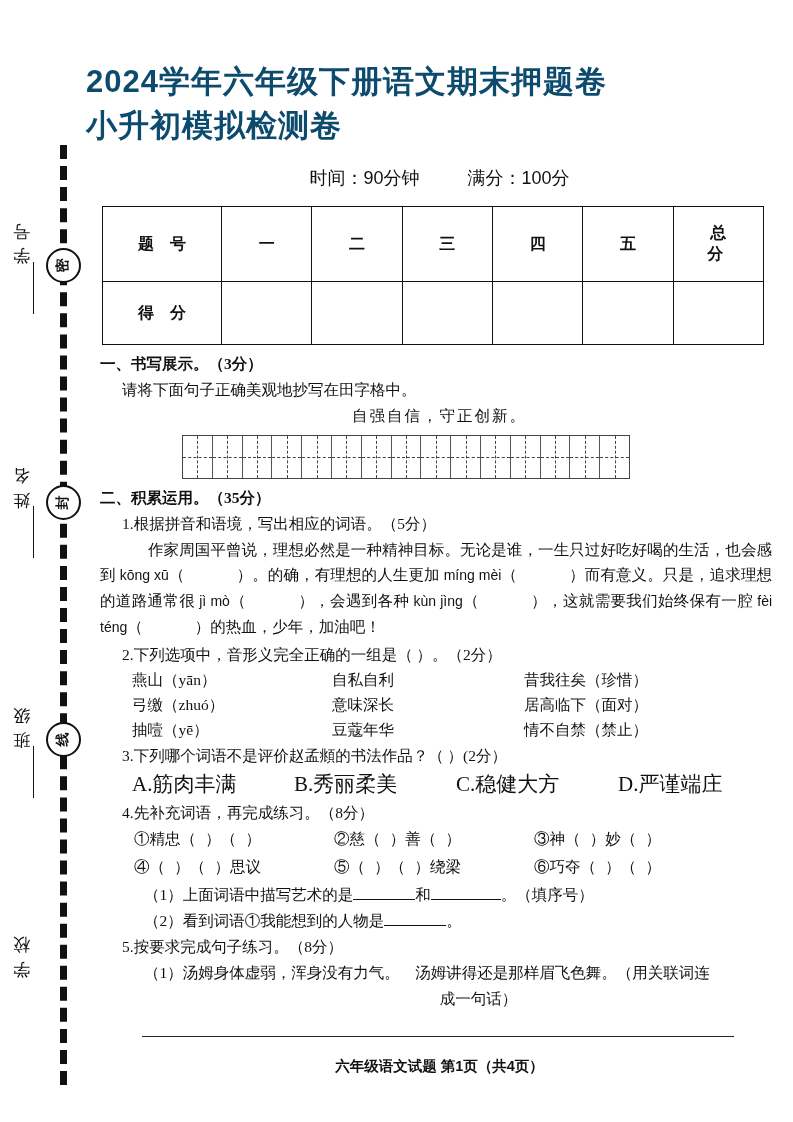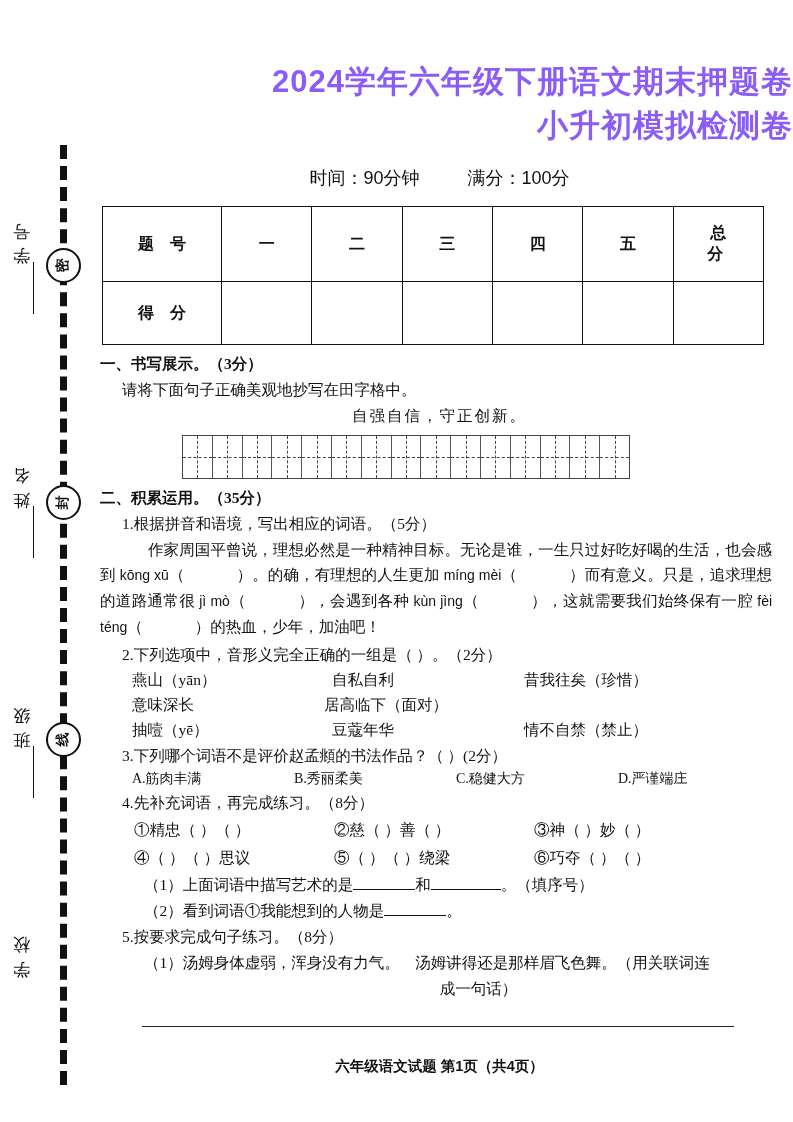--- a/index.html
+++ b/index.html
@@ -78,24 +78,24 @@
   
   #content {
     position: absolute;
     left: 86px;
     top: 0;
     width: 707px;
     height: 1122px;
   }
 
   .title-main, .title-sub {
-    text-align: right;
+    text-align: left;
     font-weight: bold;
     font-family: "Liberation Sans", sans-serif;
-    color: #8b5cf6;
+    color: #0c4a6e;
     letter-spacing: 1px;
   }
   .title-main {
     font-size: 31px;
     margin-top: 62px;
     line-height: 40px;
   }
   .title-sub {
     font-size: 31px;
     margin-top: 6px;
@@ -199,33 +199,33 @@
     font-size: 15.5px;
     margin: 3px 0 0 46px;
     line-height: 22px;
     display: flex;
     font-family: "Liberation Serif", serif;
   }
   .opt-row .c1 { width: 200px; }
   .opt-row .c2 { width: 192px; }
   .opt-row .c3 { width: 230px; }
   .opt-row4 {
-    font-size: 14px;
+    font-size: 21px;
     margin: 3px 0 0 46px;
     display: flex;
     font-family: "Liberation Serif", serif;
   }
   .opt-row4 .oc { width: 162px; }
 
   .idiom-row {
     font-size: 15.5px;
     margin: 4px 0 0 48px;
     display: flex;
     line-height: 24px;
-    font-family: Liberation Serif, serif;
+    font-family: Liberation Mono, monospace;
   }
   .idiom-row .ic { width: 200px; }
 
   .ul-blank {
     display: inline-block;
     border-bottom: 1.2px solid #111;
     height: 15px;
   }
   .ul-60 { width: 62px; }
   .ul-70 { width: 70px; }
@@ -343,20 +343,21 @@
     <span class="pin">fèi téng</span><span>（<span class="fillgap"></span></span><span>）的热血，少年，加油吧！</span>
   </div>
 
   <div class="q-line indent1">2.下列选项中，音形义完全正确的一组是（    ）。（2分）</div>
   <div class="opt-row">
     <span class="c1">燕山（yān）</span>
     <span class="c2">自私自利</span>
     <span class="c3">昔我往矣（珍惜）</span>
   </div>
   <div class="opt-row">
+    <span class="c1">弓缴（zhuó）</span>
     <span class="c2">意味深长</span>
     <span class="c3">居高临下（面对）</span>
   </div>
   <div class="opt-row">
     <span class="c1">抽噎（yē）</span>
     <span class="c2">豆蔻年华</span>
     <span class="c3">情不自禁（禁止）</span>
   </div>
 
   <div class="q-line indent1">3.下列哪个词语不是评价赵孟頫的书法作品？（    ）(2分）</div>

